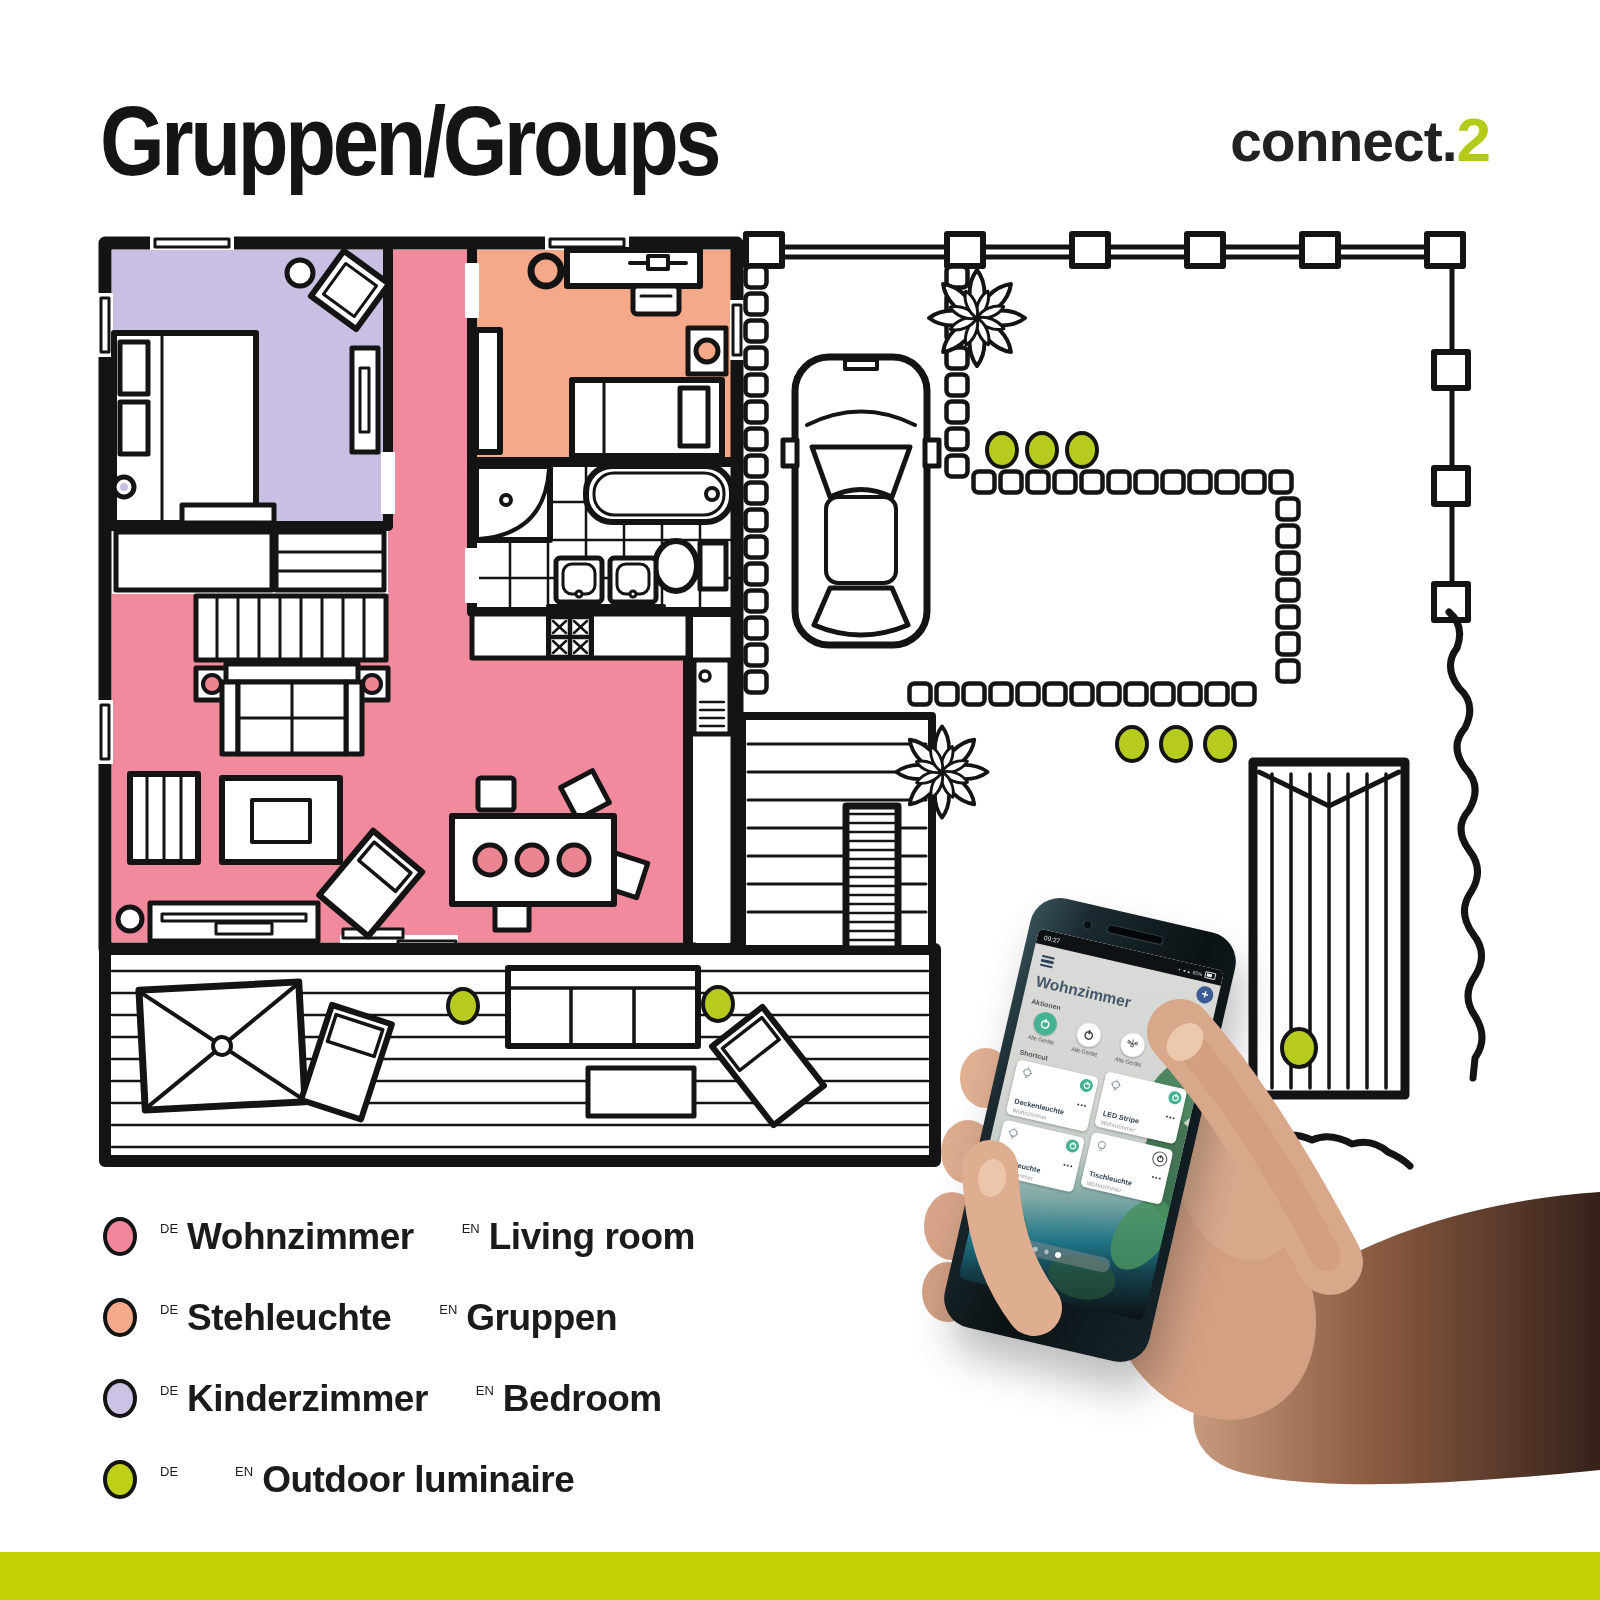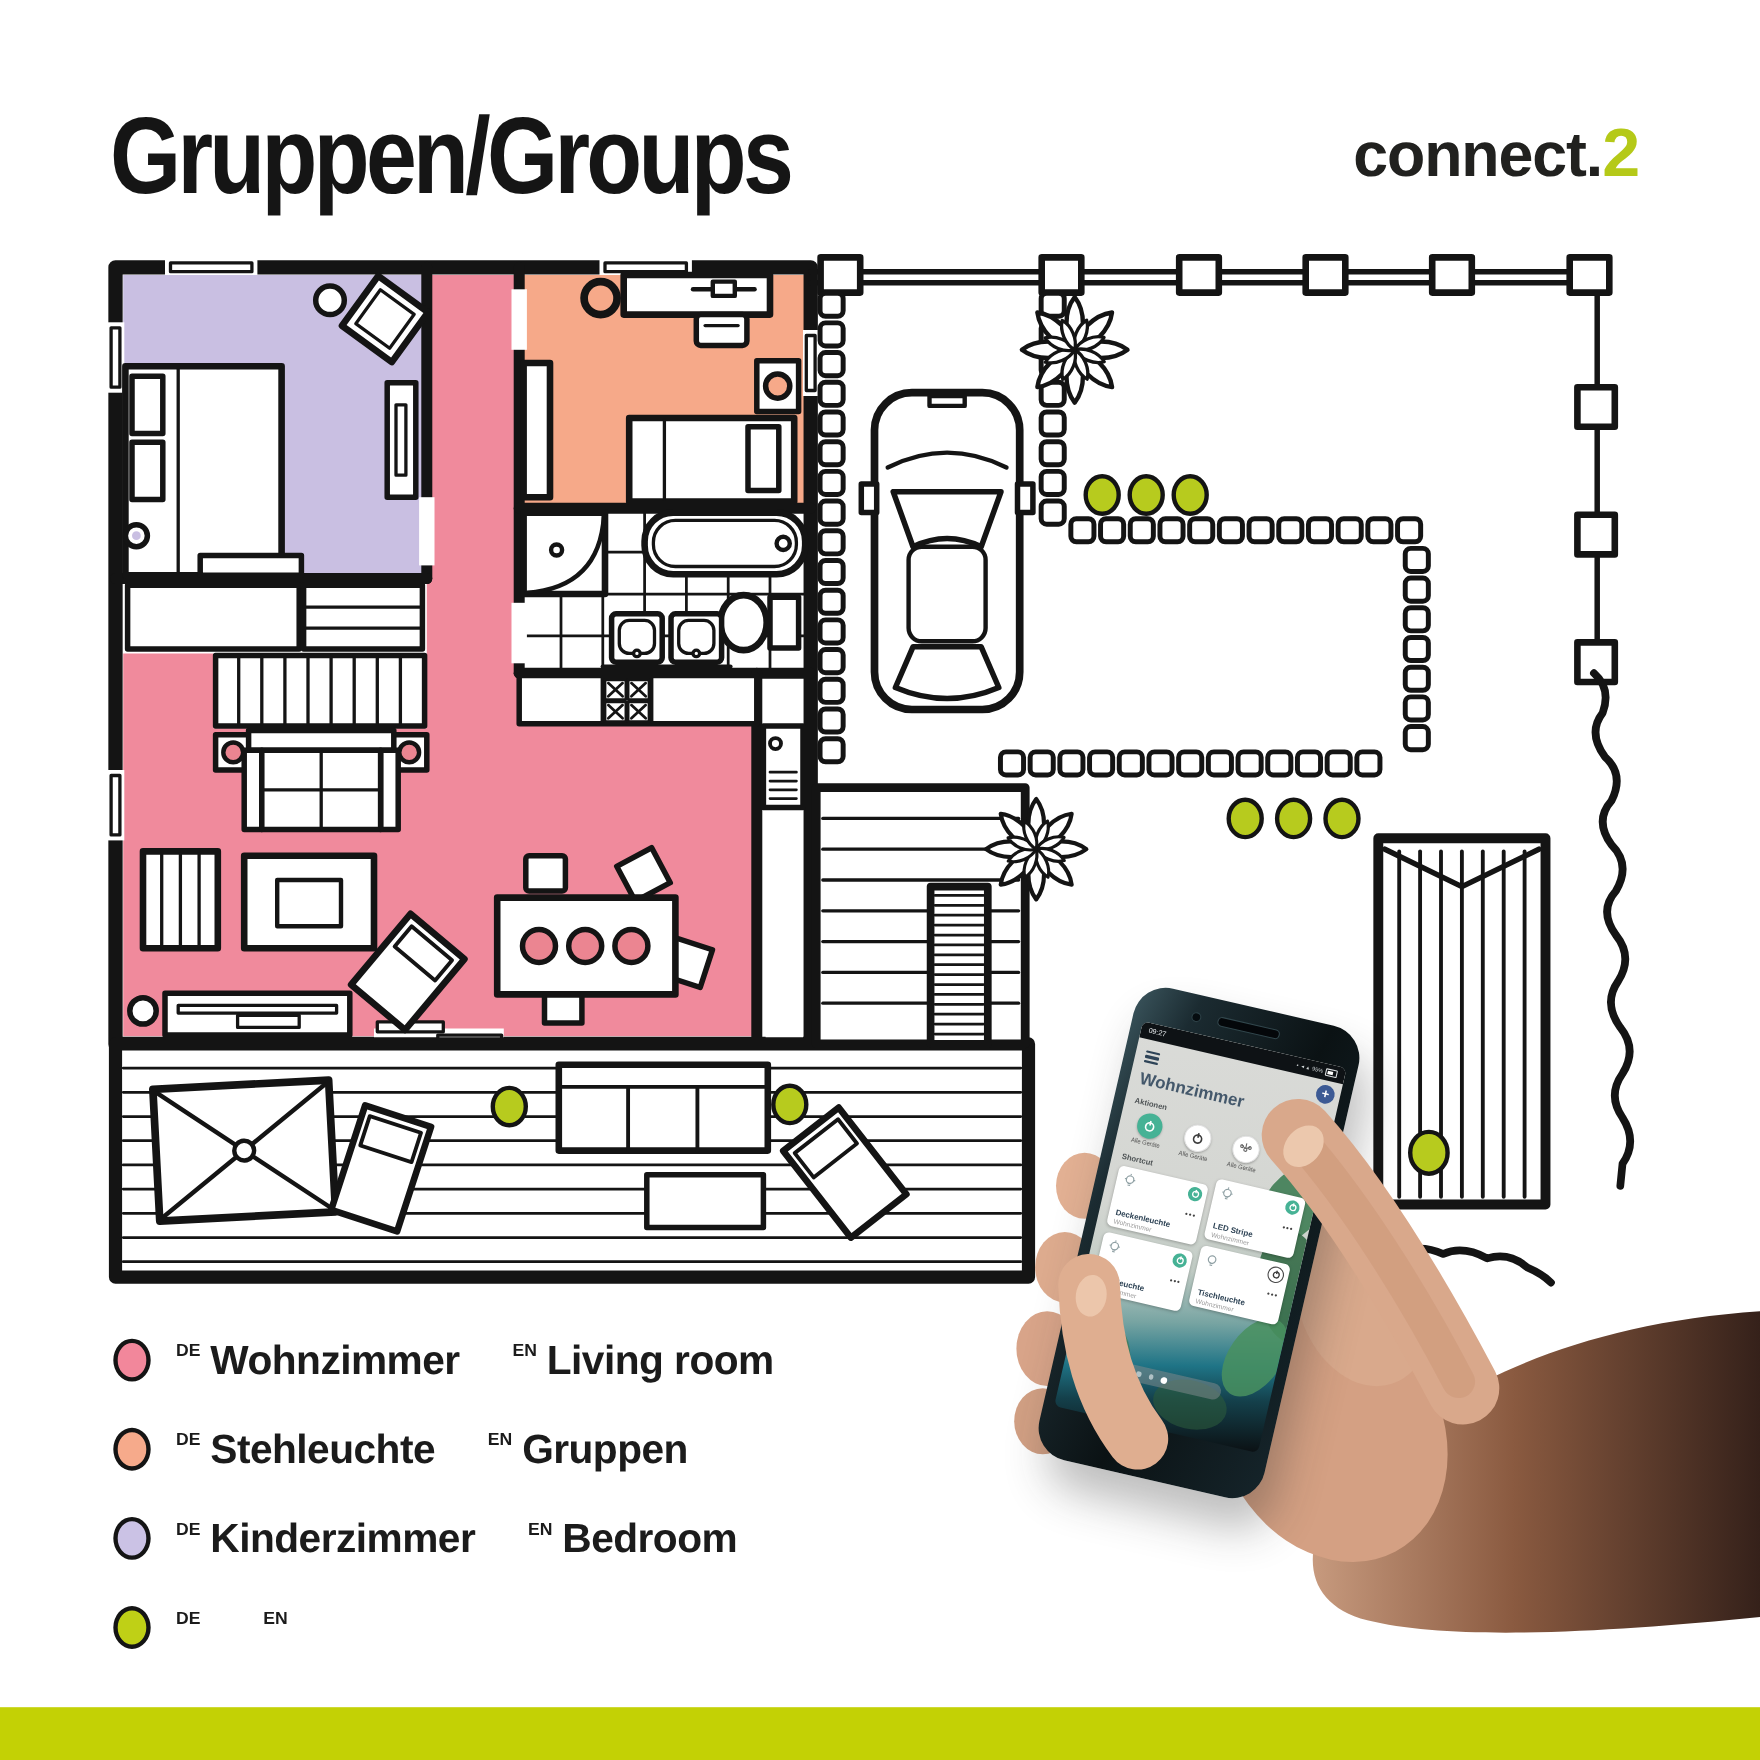--- a/index.html
+++ b/index.html
@@ -12,21 +12,21 @@
   .title{
     position:absolute;left:100px;top:84px;font-size:99px;font-weight:bold;color:#151515;
     letter-spacing:-4px;transform:scaleX(.84);transform-origin:left top;white-space:nowrap;z-index:6;
   }
   .logo{position:absolute;right:110px;top:104px;font-size:57px;font-weight:bold;color:#21211f;letter-spacing:-1px;z-index:6;}
   .logo .z{font-size:62px;font-weight:bold;}
   
   .legend{position:absolute;left:103px;top:1210px;display:flex;flex-direction:column;gap:28px;z-index:6;}
   .lrow{display:flex;align-items:center;height:53px;}
   .lcircle{width:26px;height:31px;border:4px solid #141414;border-radius:50%;margin-right:23px;flex:0 0 auto;}
-  .ltag{font-size:16px;font-weight:bold;transform:translateY(-8px);margin-right:9px;}
+  .ltag{font-size:13px;font-weight:normal;transform:translateY(-8px);margin-right:9px;}
   .lname{font-size:37px;font-weight:bold;letter-spacing:-.5px;white-space:nowrap;}
   .entag{margin-left:48px;}
   
   .bar{position:absolute;left:0;right:0;top:1552px;height:48px;z-index:6;}
   
   .phone{
     position:absolute;left:985px;top:910px;width:210px;height:440px;z-index:3;
     transform:rotate(13deg);border-radius:30px;
     background:linear-gradient(105deg,#3a545c 0%,#1b2b31 18%,#0b1214 55%,#15242a 100%);
     box-shadow:14px 26px 40px rgba(40,40,40,.30);
@@ -651,16 +651,17 @@
     <span class="lcircle" style="background: rgb(203, 194, 229);"></span>
     <span class="ltag">DE</span>
     <span class="lname">Kinderzimmer</span>
     <span class="ltag entag">EN</span>
     <span class="lname">Bedroom</span>
   </div>
   <div class="lrow">
     <span class="lcircle" style="background: rgb(191, 208, 22);"></span>
     <span class="ltag">DE</span>
     <span class="ltag entag">EN</span>
+    <span class="lname">Outdoor luminaire</span>
   </div>
 </div>
 
 <div class="bar" style="background: rgb(195, 209, 5);"></div>
 
 </body></html>

